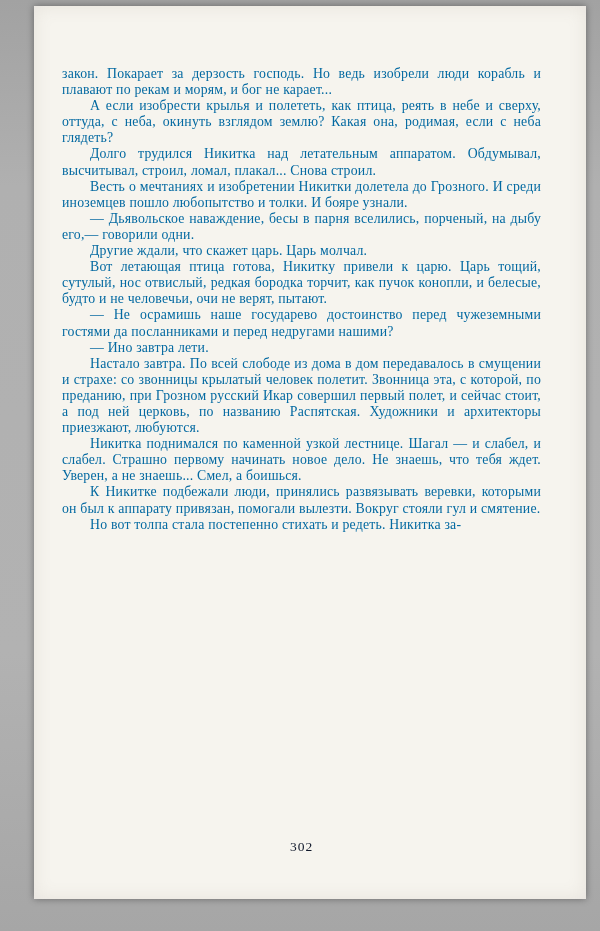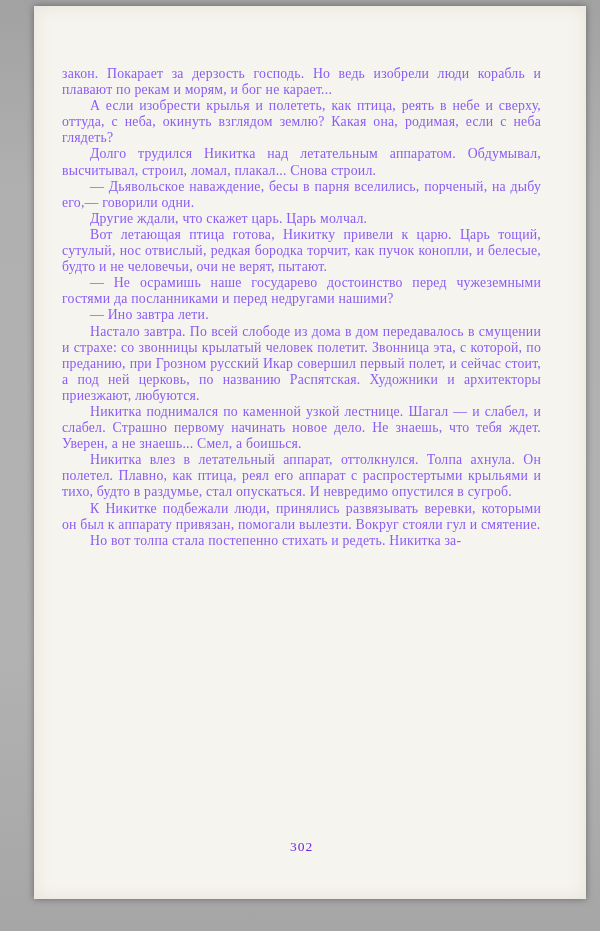--- a/index.html
+++ b/index.html
@@ -25,60 +25,60 @@
     right: 14px;
     bottom: 32px;
     background: #f6f4ee;
     box-shadow: 0 0 7px rgba(0,0,0,0.38), inset 0 0 18px rgba(120,110,95,0.12);
   }
   .text-column {
     position: absolute;
     left: 28px;
     right: 45px;
     top: 60px;
-    color: #8b5cf6;
+    color: #0369a1;
     font-size: 13.8px;
     line-height: 16.1px;
     text-align: justify;
     letter-spacing: 0.2px;
   }
   .text-column p {
     margin: 0;
     text-indent: 28px;
     hyphens: none;
   }
   .text-column p.continuation {
     text-indent: 0;
   }
   .page-number {
     position: absolute;
     left: 0;
     right: 17px;
     bottom: 44px;
     text-align: center;
     font-size: 13.5px;
-    color: #6d28d9;
+    color: #0f172a;
     letter-spacing: 1px;
   }
 </style>
 </head>
 <body>
 
 <div class="scan-surround"></div>
 
 <div class="book-page">
   <div class="text-column">
     <p class="continuation">закон. Покарает за дерзость господь. Но ведь изобрели люди корабль и плавают по рекам и морям, и бог не карает...</p>
     <p>А если изобрести крылья и полететь, как птица, реять в небе и сверху, оттуда, с неба, окинуть взглядом землю? Какая она, родимая, если с неба глядеть?</p>
     <p>Долго трудился Никитка над летательным аппаратом. Обдумывал, высчитывал, строил, ломал, плакал... Снова строил.</p>
+    <p>Весть о мечтаниях и изобретении Никитки долетела до Грозного. И среди иноземцев пошло любопытство и толки. И бояре узнали.</p>
     <p>— Дьявольское наваждение, бесы в парня вселились, порченый, на дыбу его,— говорили одни.</p>
     <p>Другие ждали, что скажет царь. Царь молчал.</p>
     <p>Вот летающая птица готова, Никитку привели к царю. Царь тощий, сутулый, нос отвислый, редкая бородка торчит, как пучок конопли, и белесые, будто и не человечьи, очи не верят, пытают.</p>
     <p>— Не осрамишь наше государево достоинство перед чужеземными гостями да посланниками и перед недругами нашими?</p>
     <p>— Ино завтра лети.</p>
     <p>Настало завтра. По всей слободе из дома в дом передавалось в смущении и страхе: со звонницы крылатый человек полетит. Звонница эта, с которой, по преданию, при Грозном русский Икар совершил первый полет, и сейчас стоит, а под ней церковь, по названию Распятская. Художники и архитекторы приезжают, любуются.</p>
     <p>Никитка поднимался по каменной узкой лестнице. Шагал — и слабел, и слабел. Страшно первому начинать новое дело. Не знаешь, что тебя ждет. Уверен, а не знаешь... Смел, а боишься.</p>
-    <p>Никитка влез в летательный аппарат, оттолкнулся. Толпа ахнула. Он полетел. Плавно, как птица, реял его аппарат с распростертыми крыльями и тихо, будто в раздумье, стал опускаться. И невредимо опустился в сугроб.</p>
     <p>К Никитке подбежали люди, принялись развязывать веревки, которыми он был к аппарату привязан, помогали вылезти. Вокруг стояли гул и смятение.</p>
     <p>Но вот толпа стала постепенно стихать и редеть. Никитка за-</p>
   </div>
   <div class="page-number">302</div>
 </div>
 
 </body></html>

